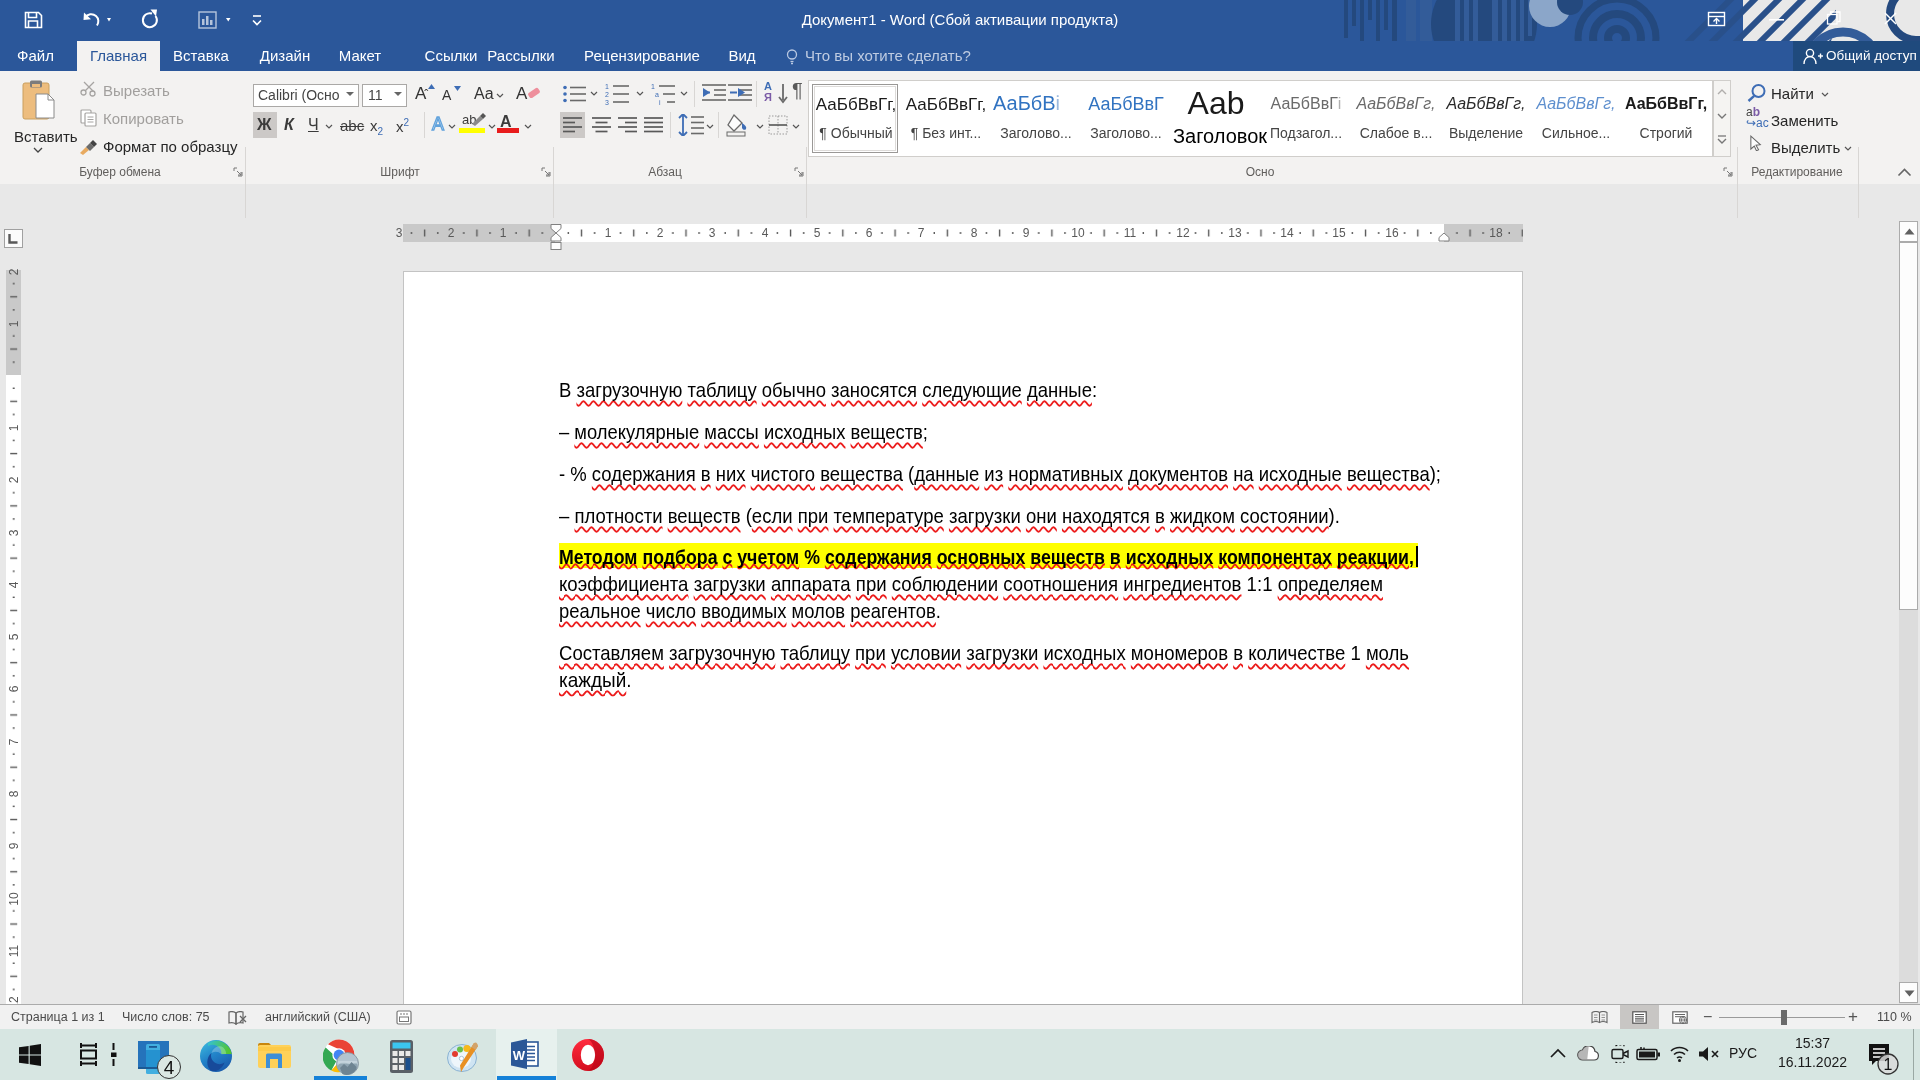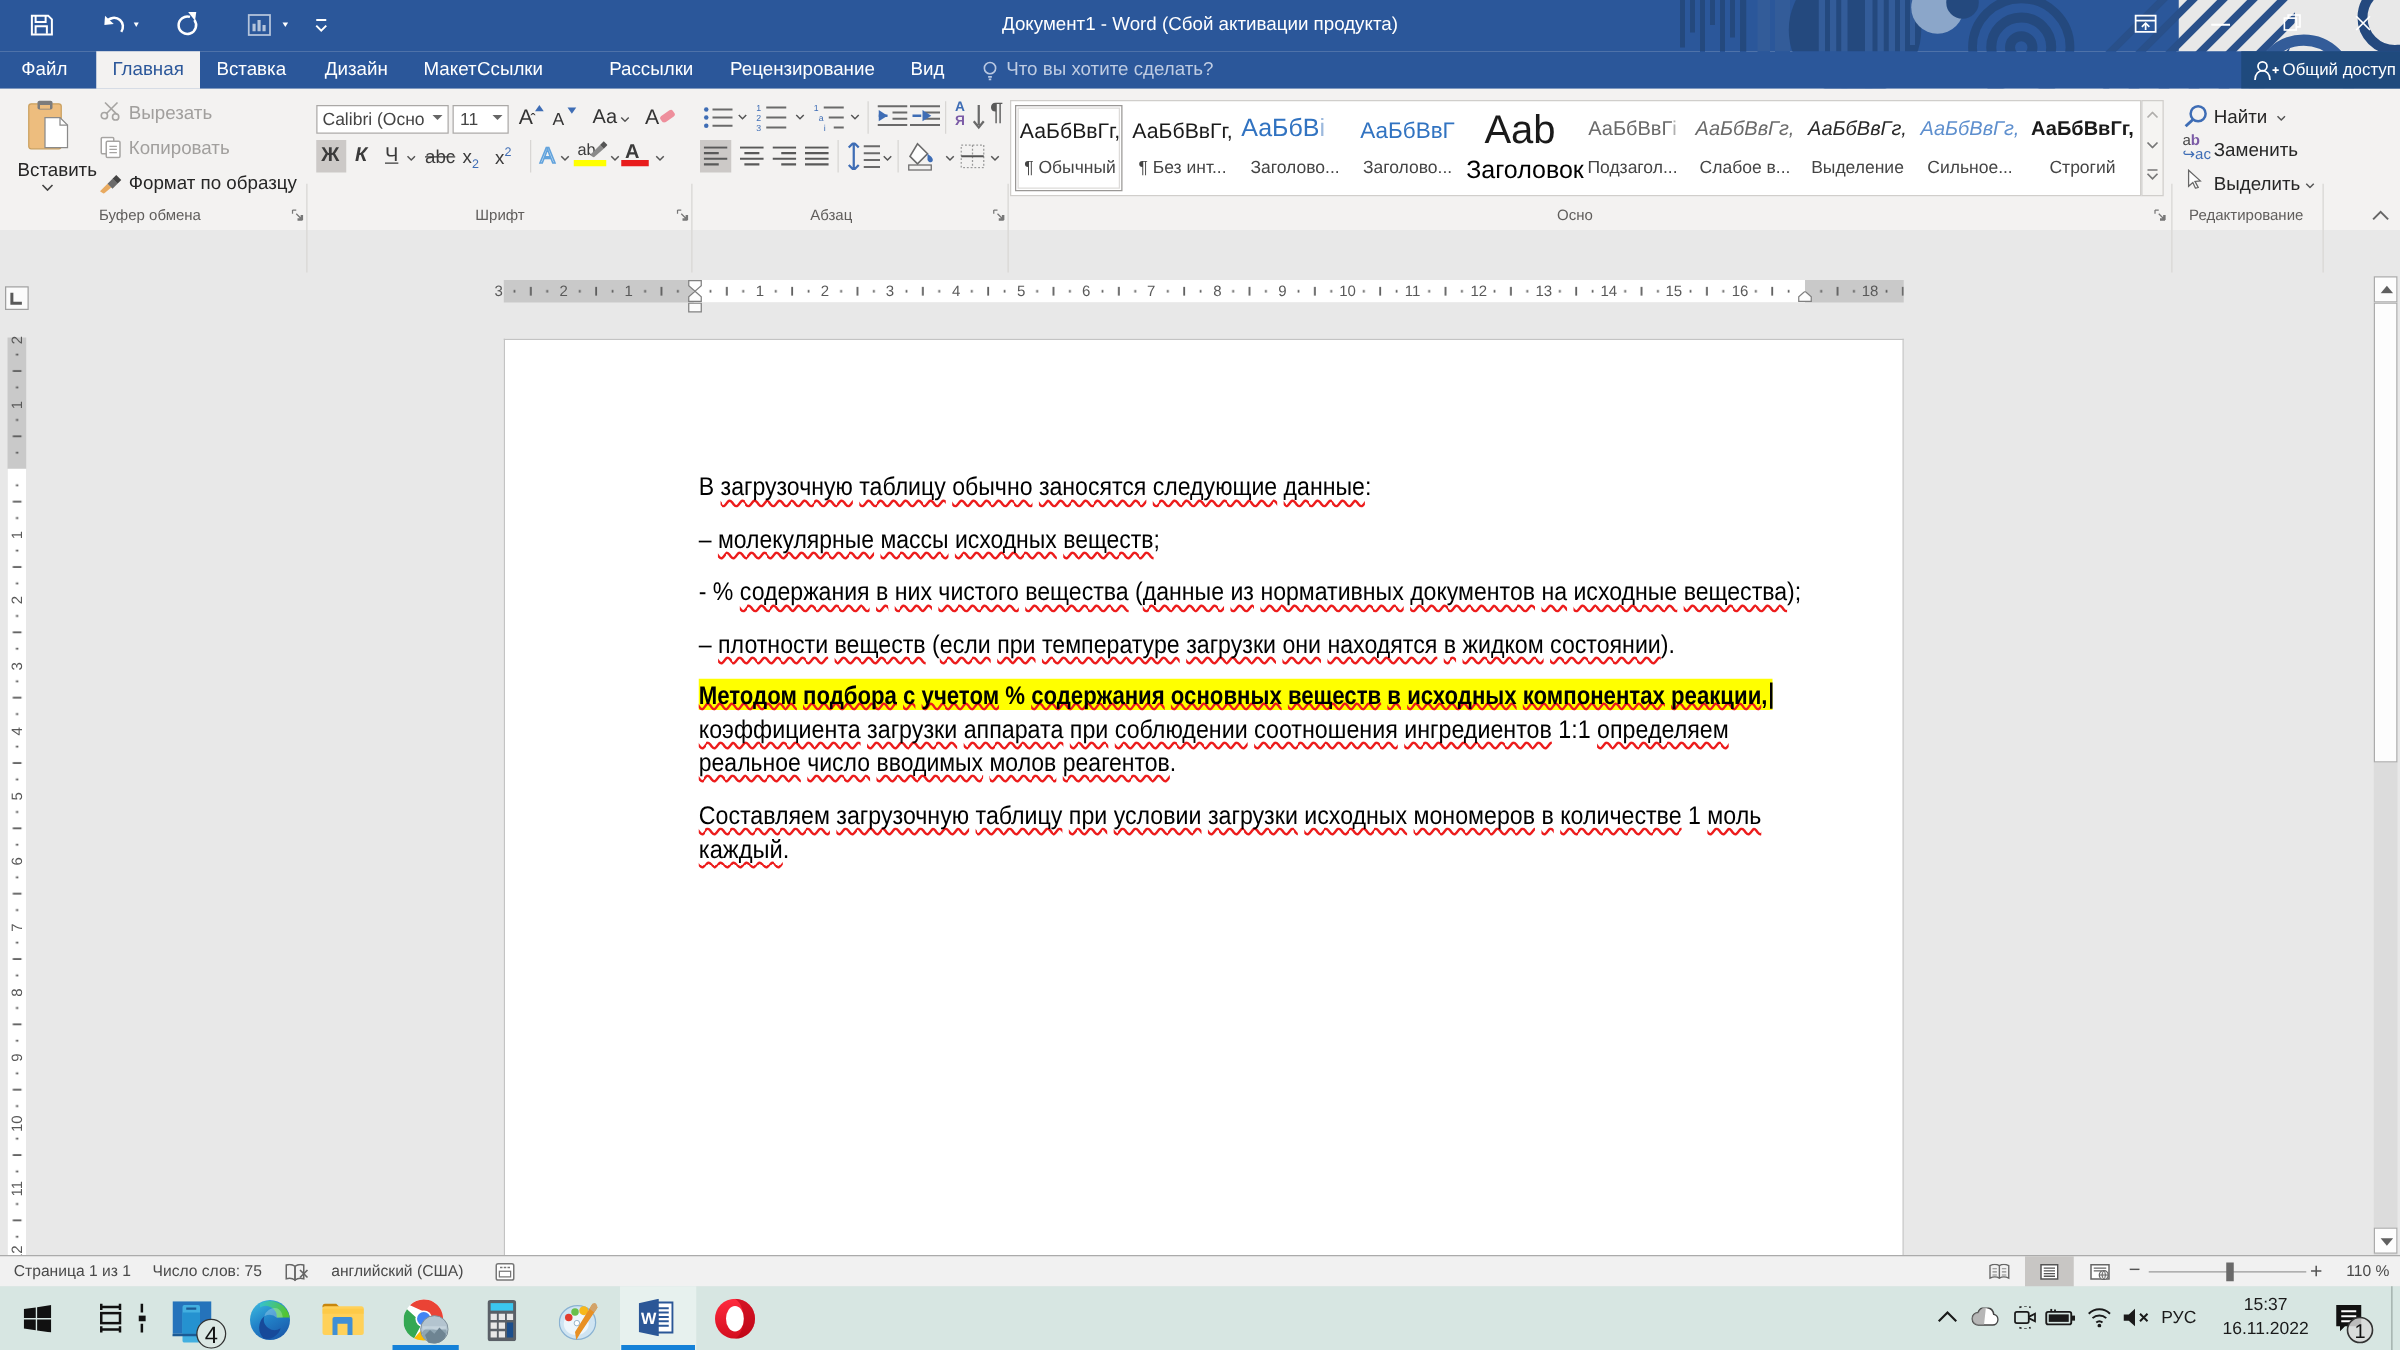--- a/index.html
+++ b/index.html
@@ -151,21 +151,21 @@
         <path d="M185 13 l11 11"></path>
           <path d="M196 13 l-11 11"></path>
       </g>
     </svg>
   </div>
   <div class="abs" id="tabrow">
     <div class="tab" style="left:13px;width:45px;">Файл</div>
     <div class="tab" style="left:168px;width:66px;">Вставка</div>
     <div class="tab" style="left:251px;width:68px;">Дизайн</div>
     <div class="tab" style="left:334px;width:52px;">Макет</div>
-    <div class="tab" style="left:376px;width:64px;">Ссылки</div>
+    <div class="tab" style="left:419px;width:64px;">Ссылки</div>
     <div class="tab" style="left:480px;width:82px;">Рассылки</div>
     <div class="tab" style="left:577px;width:130px;">Рецензирование</div>
     <div class="tab" style="left:722px;width:40px;">Вид</div>
     <svg class="abs" style="left:784px;top:7px" width="16" height="17" viewBox="0 0 16 17">
       <g fill="none" stroke="#b9c8e2" stroke-width="1.3">
         <circle cx="8" cy="6.5" r="4.5"></circle>
         <path d="M6.5 13.5 h3"></path>
           <path d="M7 15.5 h2"></path>
       </g>
     </svg>

